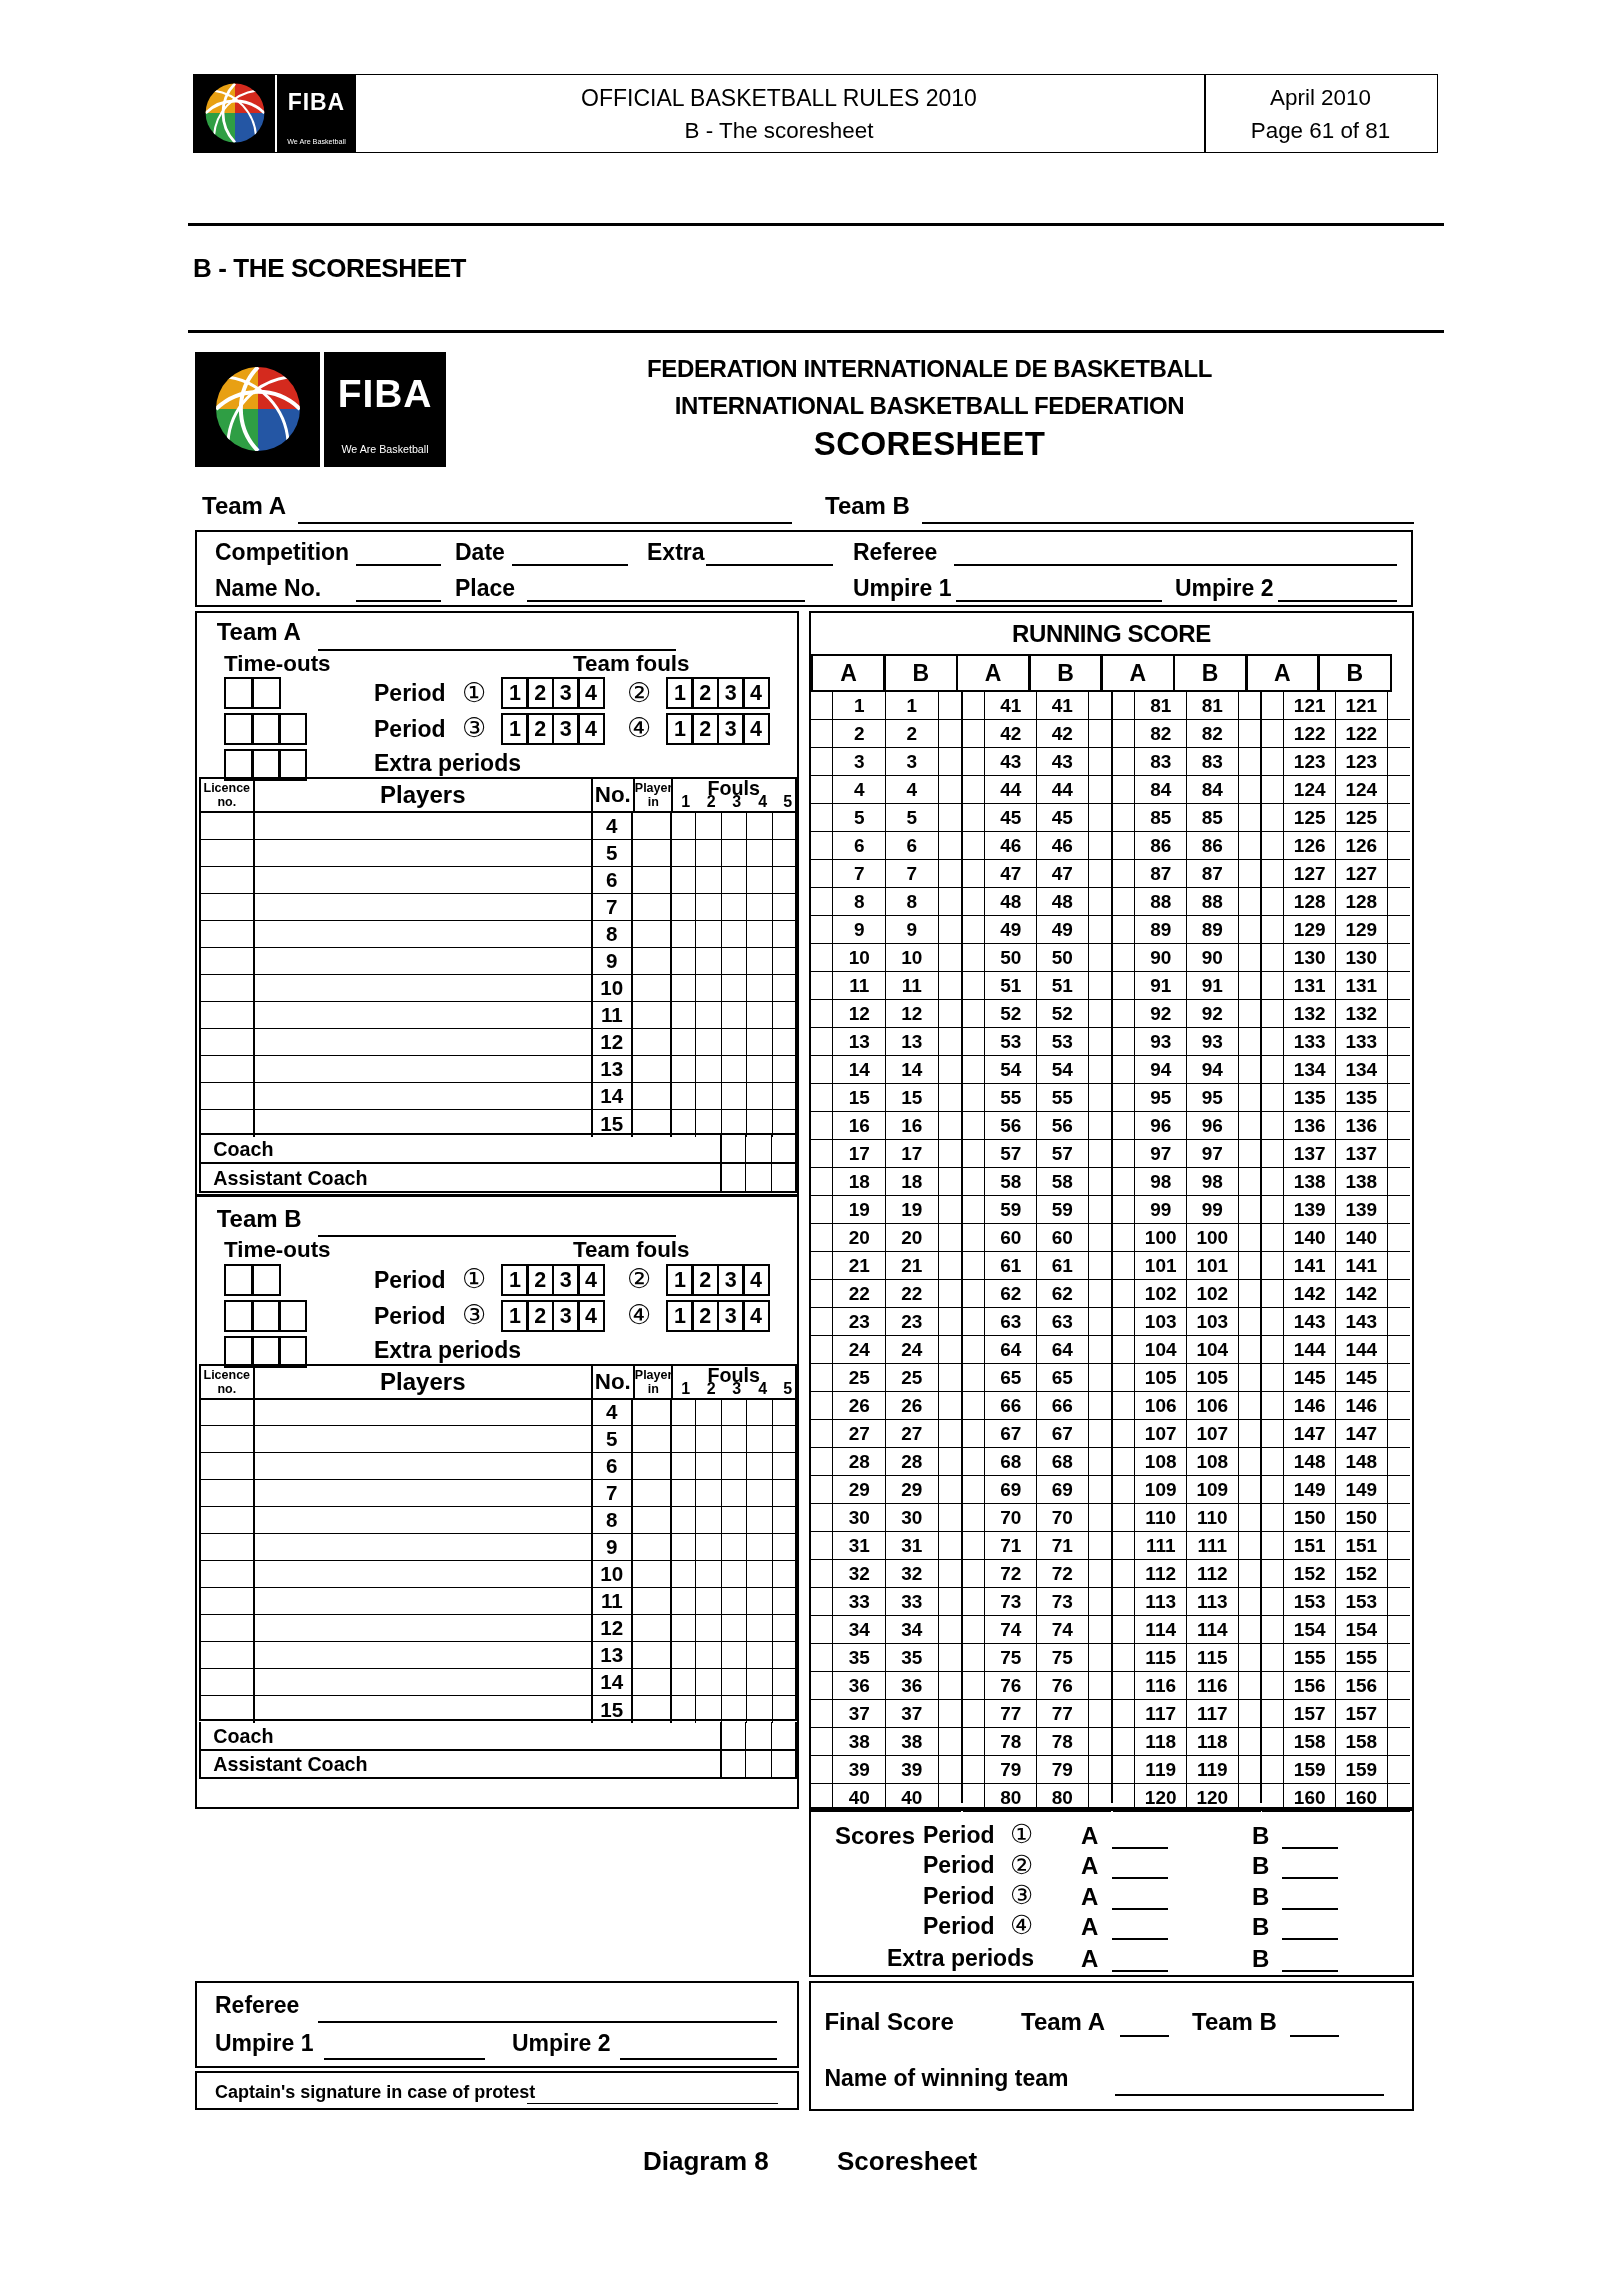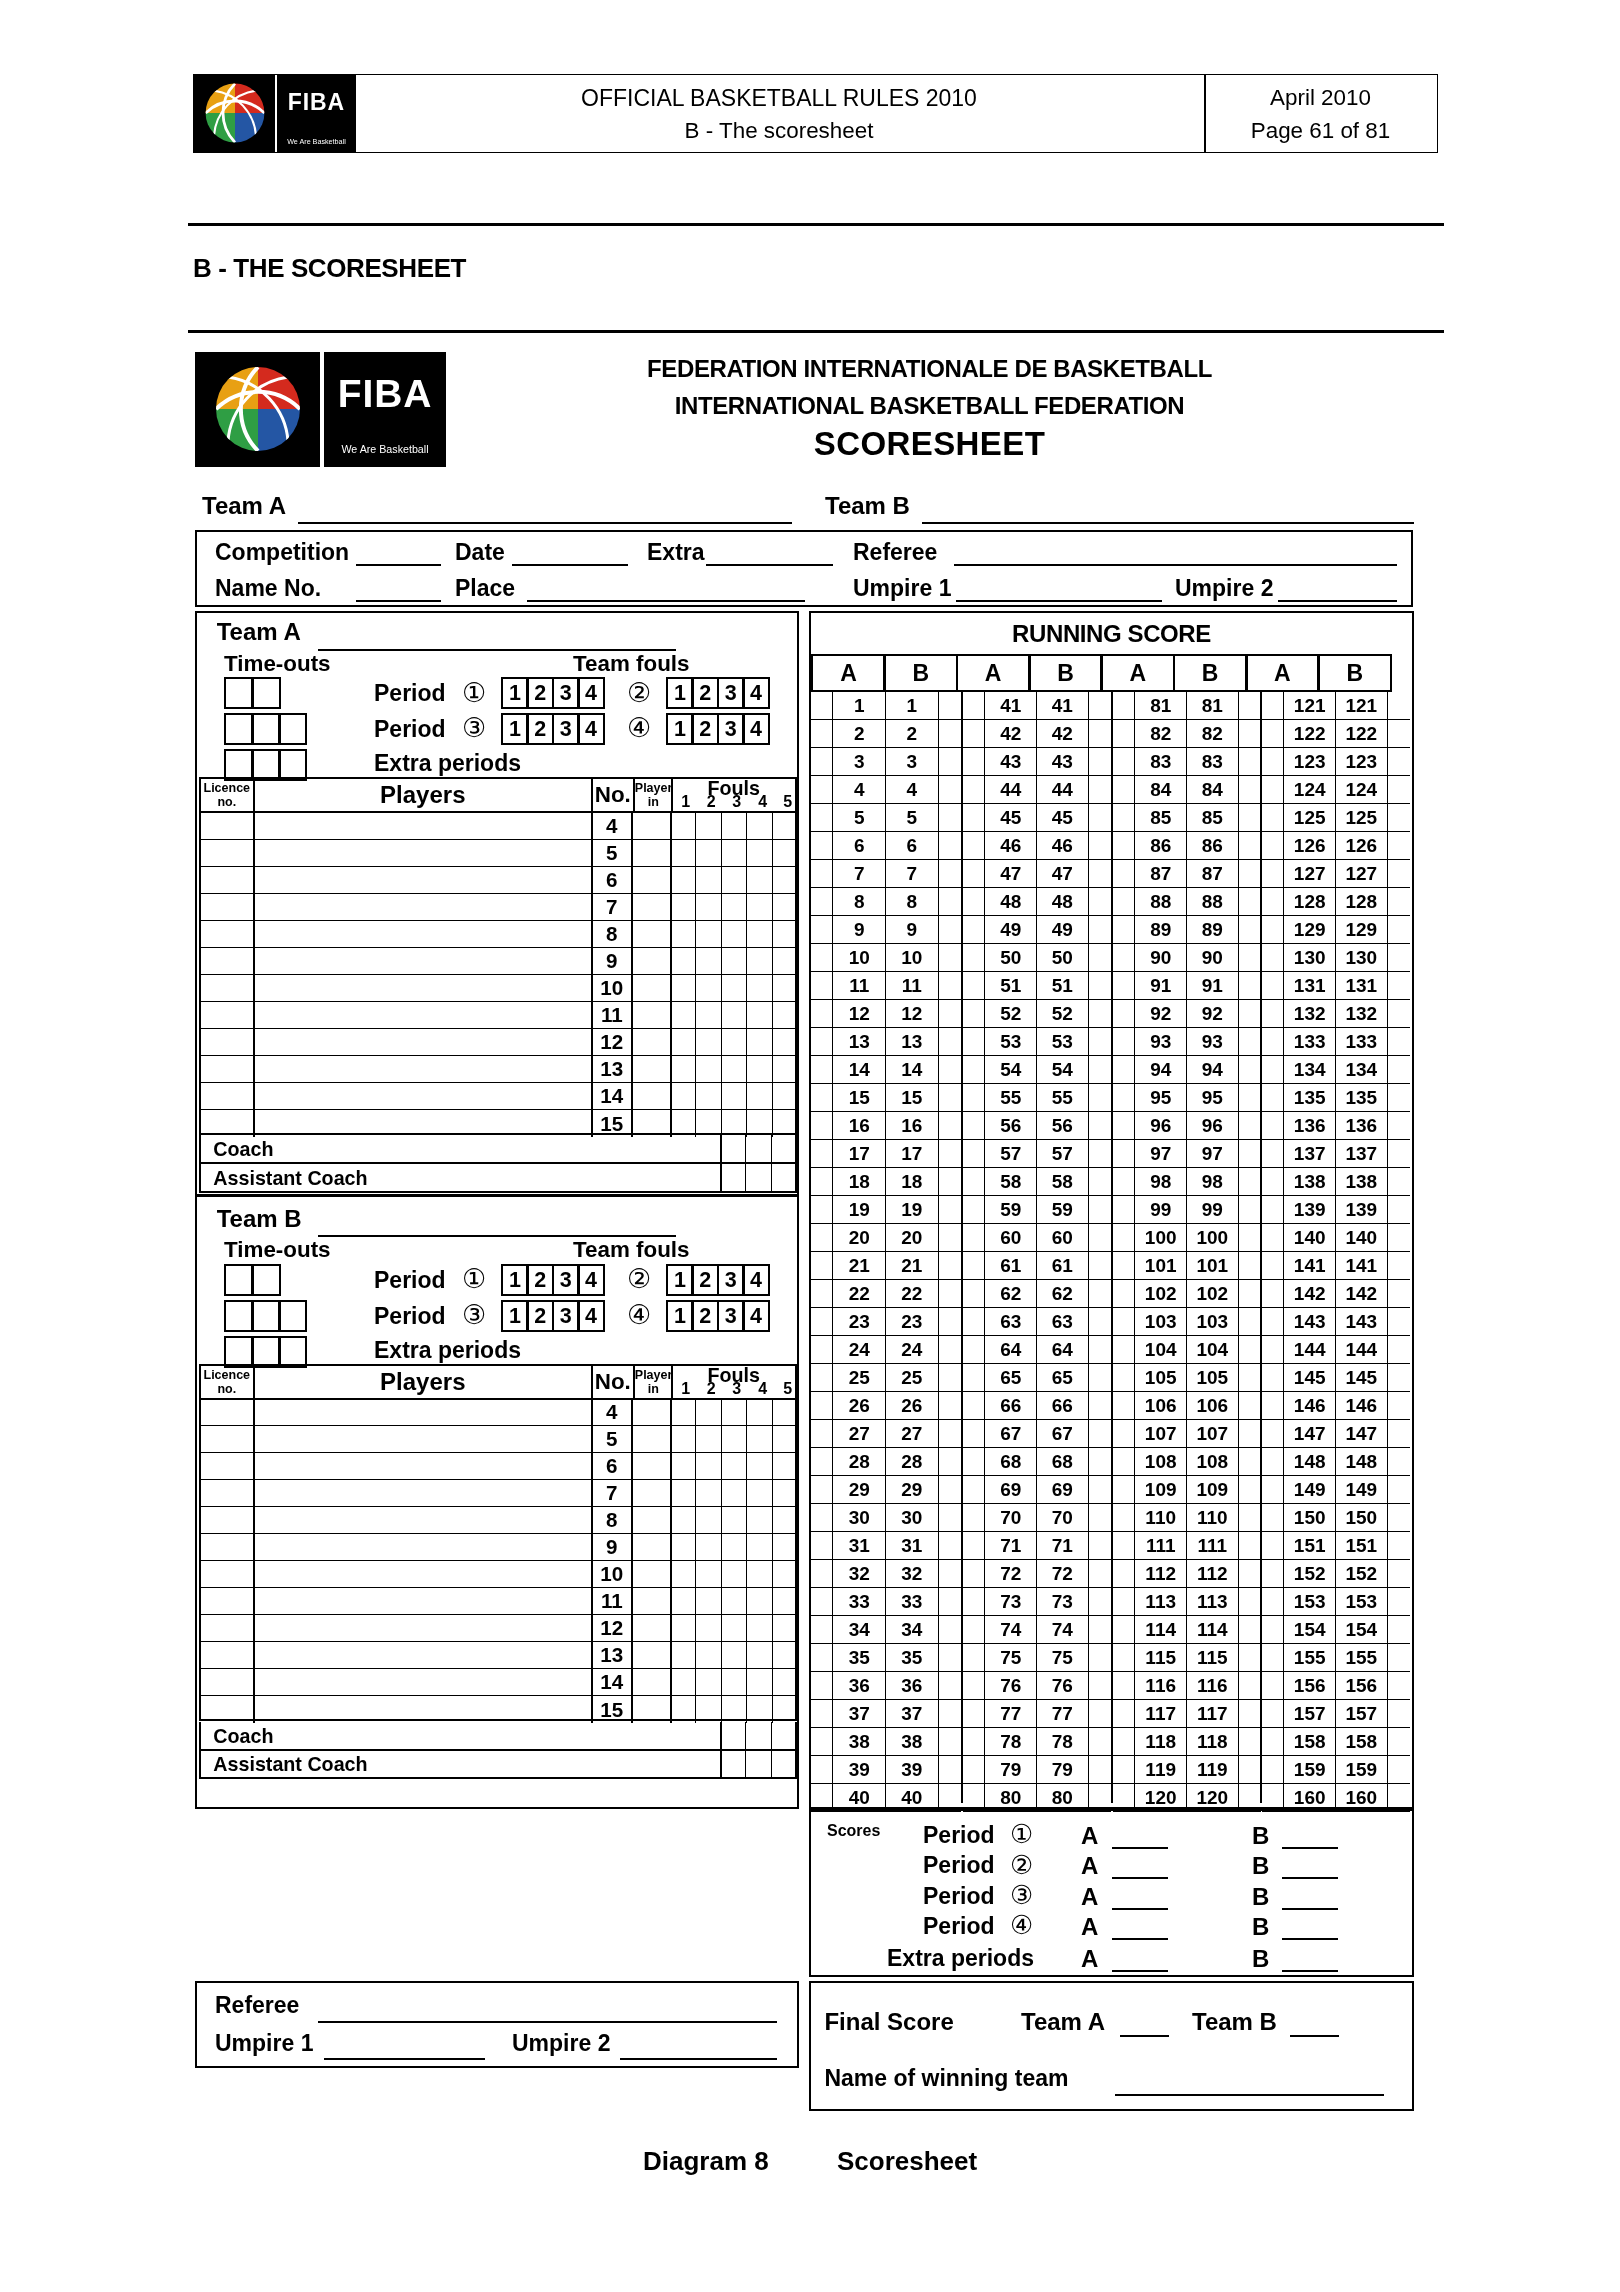--- a/index.html
+++ b/index.html
@@ -1199,23 +1199,27 @@
 
   <div class="boxed" style="left:195px;top:1981px;width:604px;height:87px;">
     <div class="abs b" style="left:18px;top:9px;font-size:23px;">Referee</div>
     <div class="ln" style="left:121px;top:38px;width:459px;"></div>
     <div class="abs b" style="left:18px;top:47px;font-size:23px;">Umpire 1</div>
     <div class="ln" style="left:127px;top:75px;width:161px;"></div>
     <div class="abs b" style="left:315px;top:47px;font-size:23px;">Umpire 2</div>
     <div class="ln" style="left:423px;top:75px;width:157px;"></div>
   </div>
 
+  <div class="boxed" style="left:195px;top:2071px;width:604px;height:39px;">
+    <div class="abs b" style="left:18px;top:9px;font-size:18px;">Captain's signature in case of protest</div>
+    <div class="ln" style="left:330px;top:29.6px;width:251px;"></div>
+  </div>
 
   <div class="boxed" style="left:809px;top:1809px;width:605px;height:168px;">
-    <div class="abs b" style="left:16px;top:10.7px;font-size:16px;">Scores</div>
+    <div class="abs b" style="left:24px;top:10.7px;font-size:24px;">Scores</div>
   <div style="position: absolute; left: 112px; top: 10.7px; font-size: 23px; font-weight: bold;">Period</div>
       <div class="circ" style="position: absolute; left: 199px; top: 8px; font-size: 26px;">①</div>
       <div style="position: absolute; left: 112px; top: 41px; font-size: 23px; font-weight: bold;">Period</div>
       <div class="circ" style="position: absolute; left: 199px; top: 39px; font-size: 26px;">②</div>
       <div style="position: absolute; left: 112px; top: 72px; font-size: 23px; font-weight: bold;">Period</div>
       <div class="circ" style="position: absolute; left: 199px; top: 69px; font-size: 26px;">③</div>
       <div style="position: absolute; left: 112px; top: 102px; font-size: 23px; font-weight: bold;">Period</div>
       <div class="circ" style="position: absolute; left: 199px; top: 99px; font-size: 26px;">④</div>
       <div style="position: absolute; left: 76px; top: 134px; font-size: 23px; font-weight: bold;">Extra periods</div>
       <div style="position: absolute; left: 270px; top: 10.7px; font-size: 24px; font-weight: bold;">A</div>

